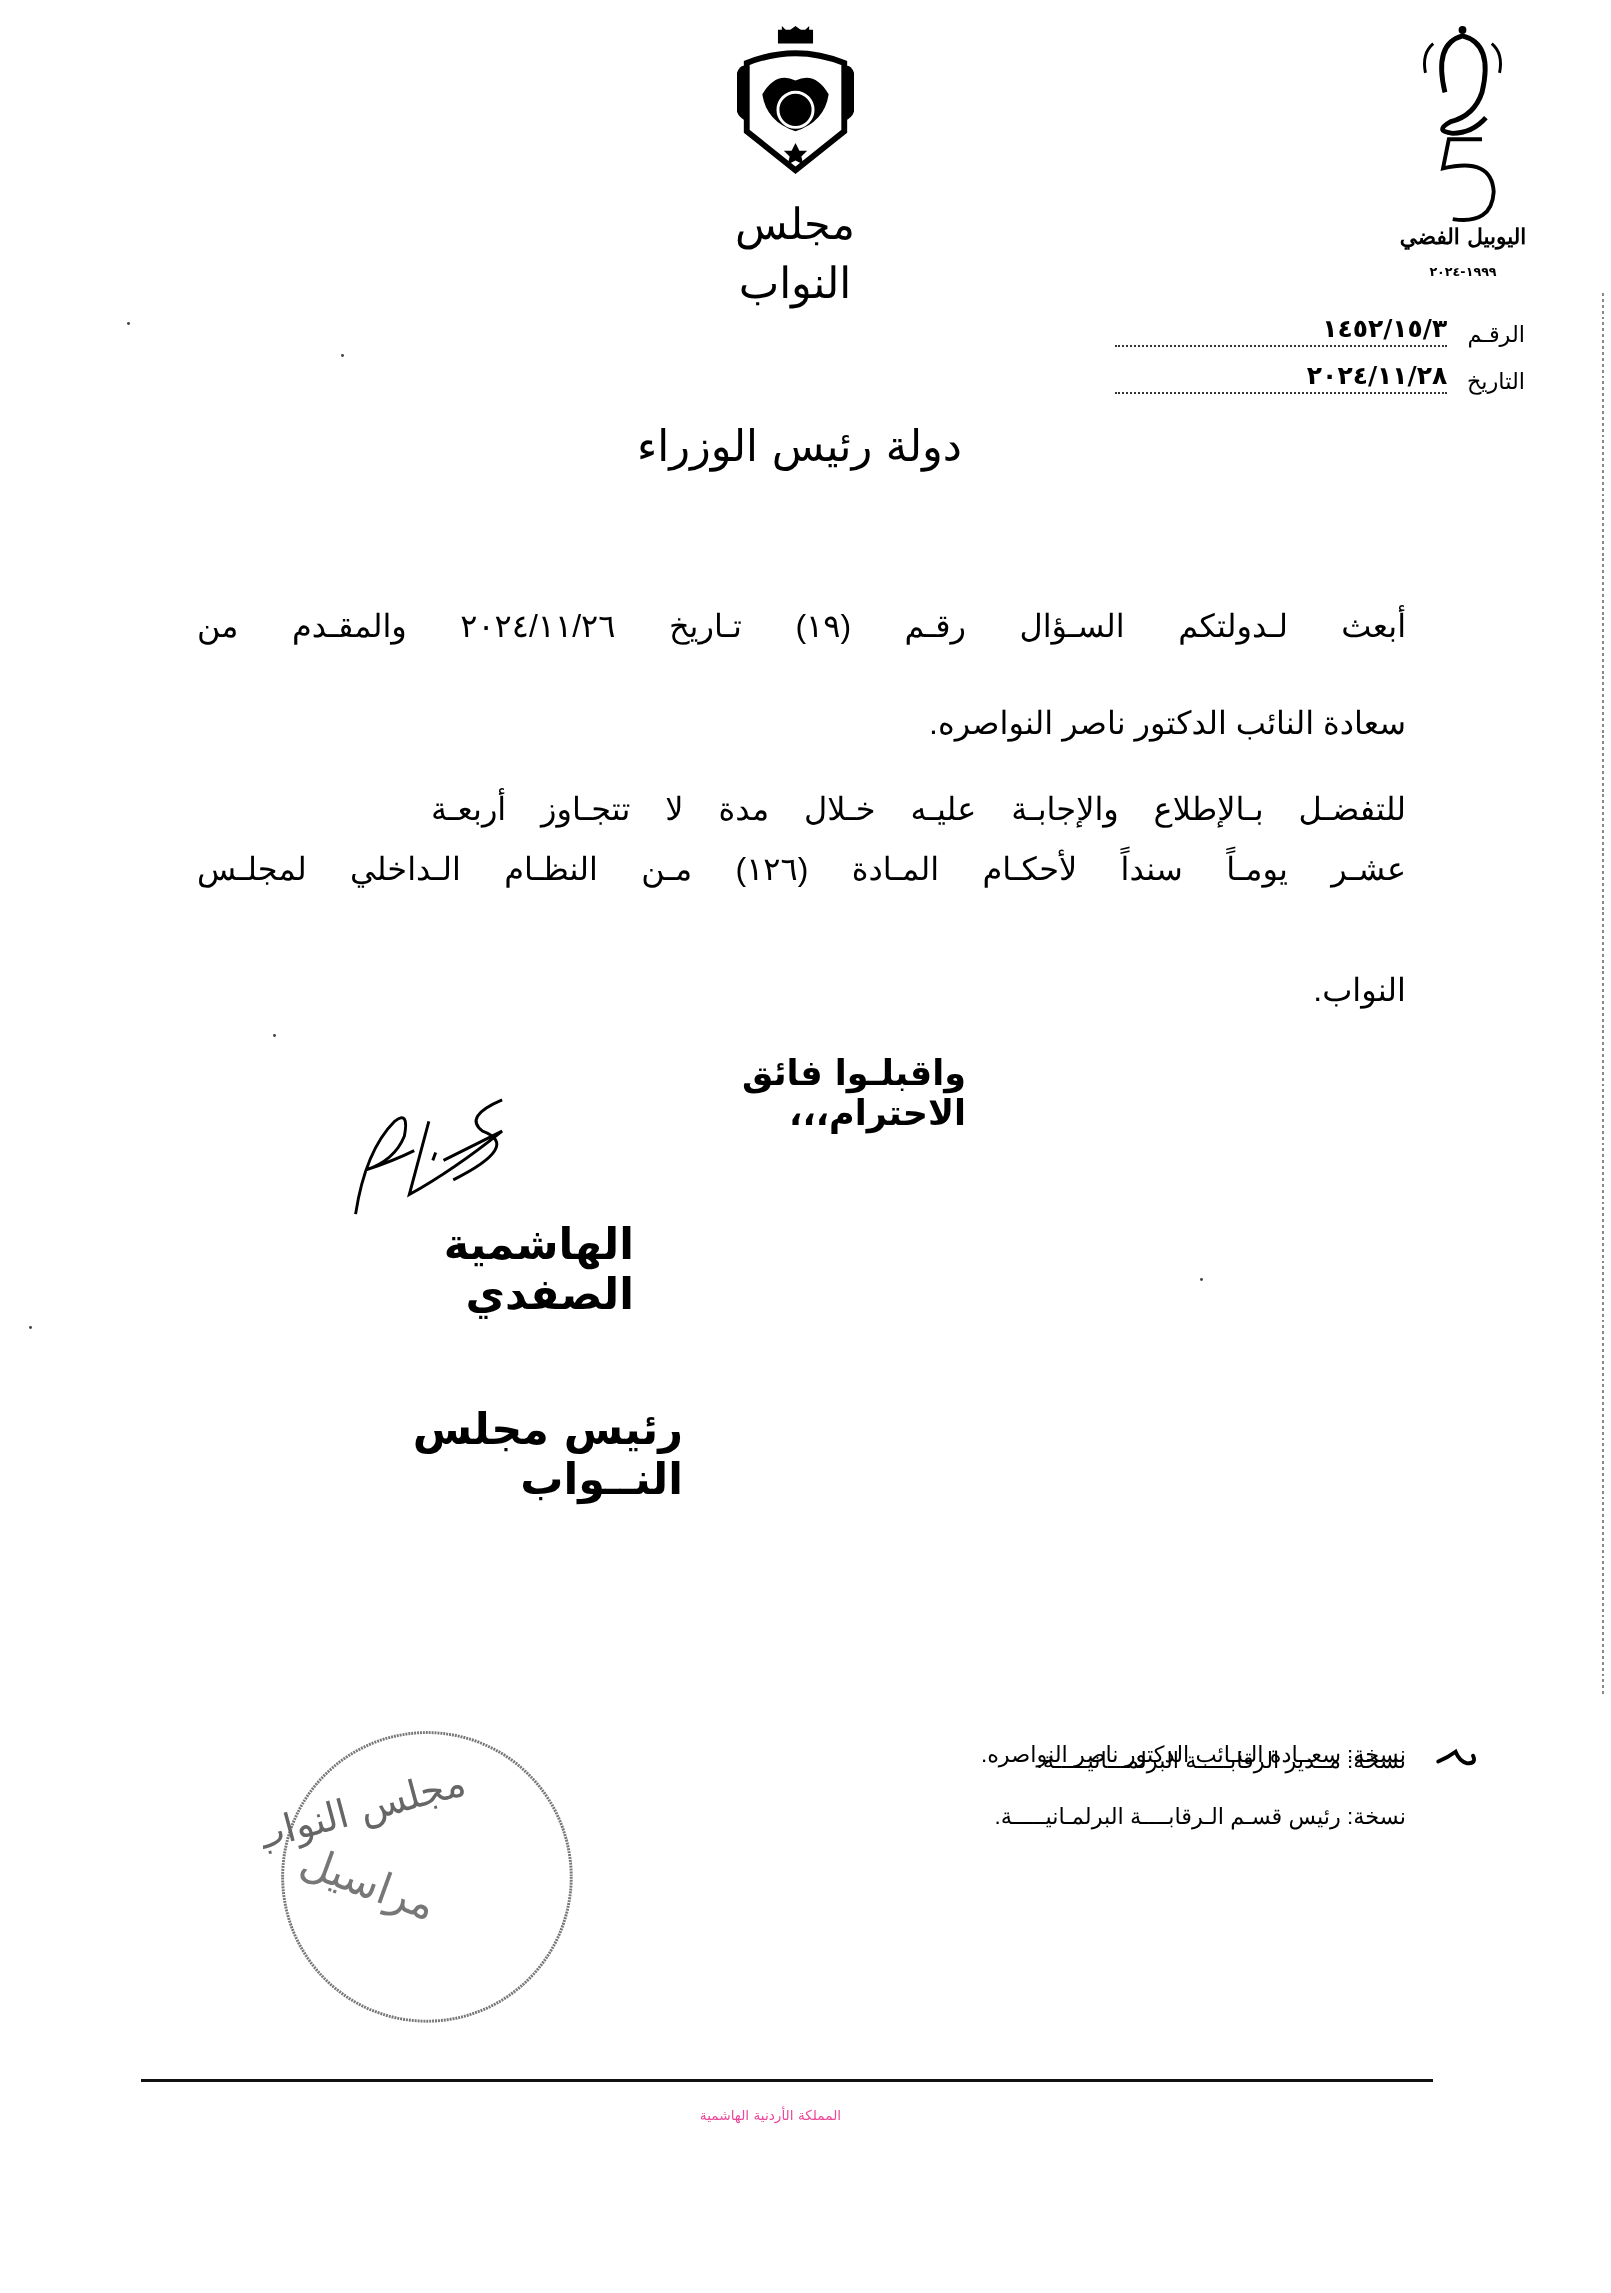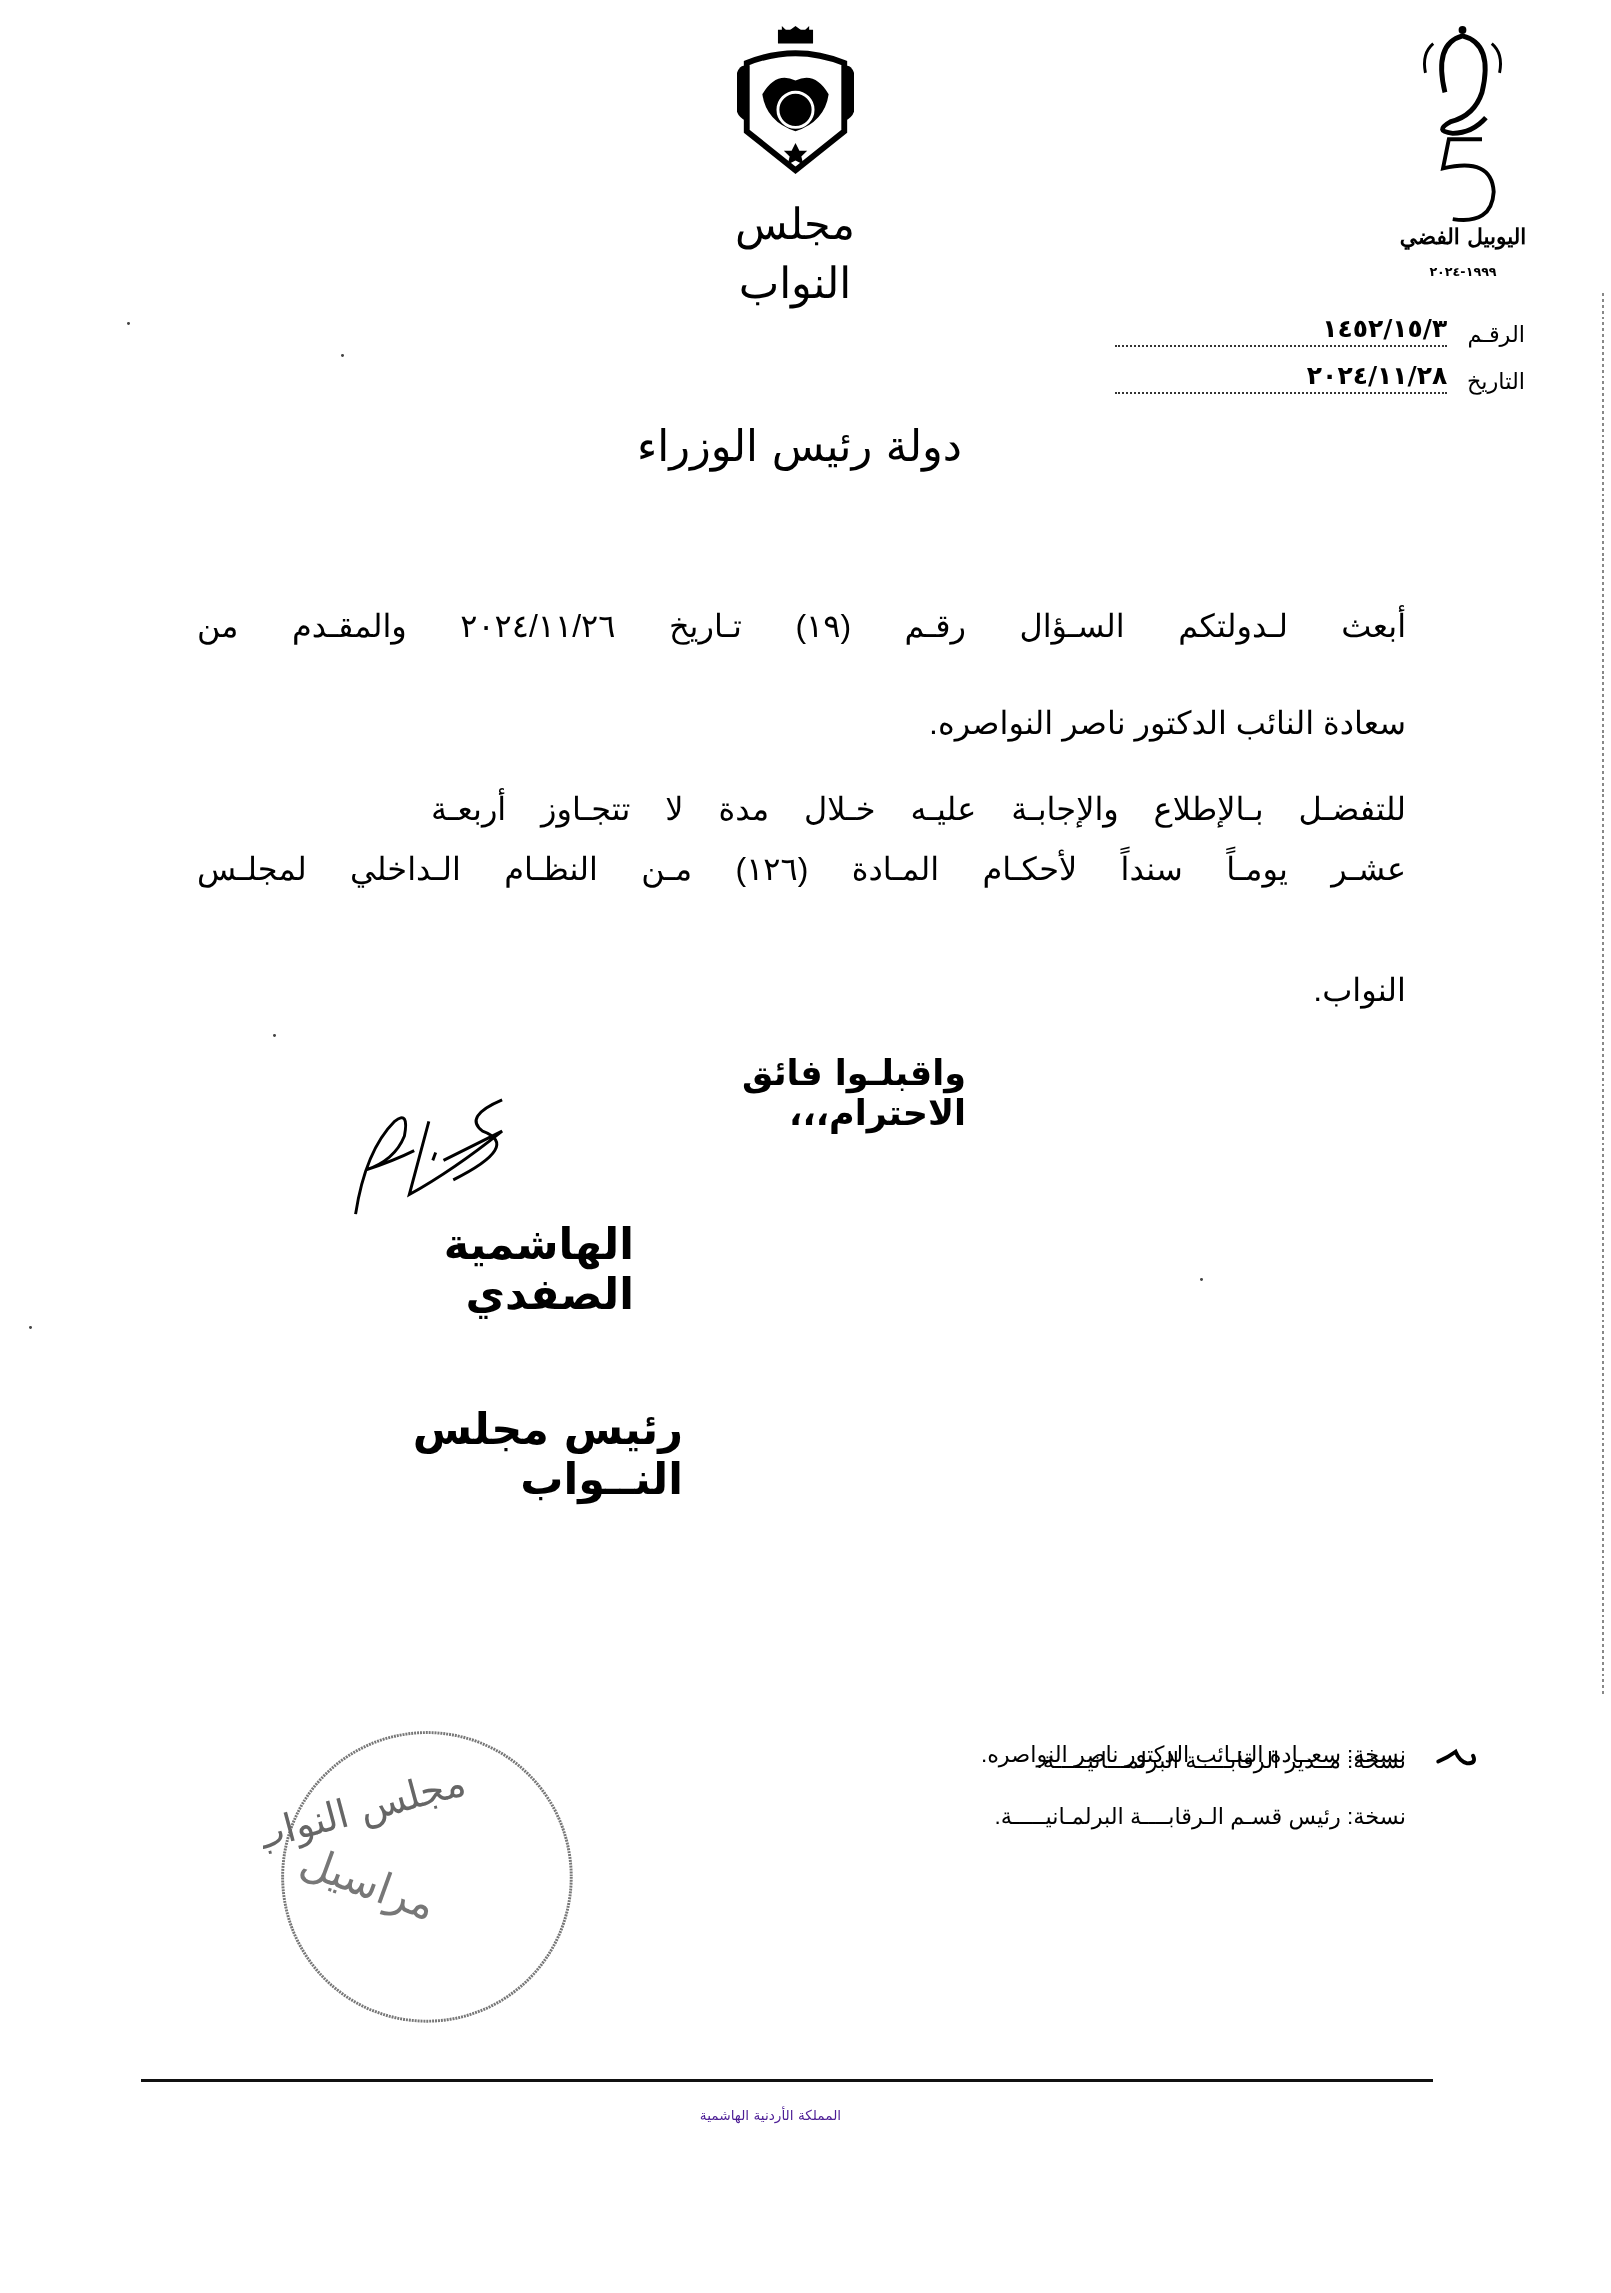--- a/index.html
+++ b/index.html
@@ -79,21 +79,21 @@
     #cc-3 { top: 1802px; }
     #check-mark { left: 1434px; top: 1746px; width: 49px; height: 29px; }
 
     
     #stamp { left: 263px; top: 1716px; width: 322px; height: 312px; }
 
     
     #footer-rule { left: 141px; top: 2079px; width: 1292px; height: 2.9px; background: #111; }
     #footer-text {
       left: 624px; top: 2107px; width: 293px; text-align: center;
-      font-size: 13.7px; color: #4c1d95; letter-spacing: 1px;
+      font-size: 13.7px; color: #ec4899; letter-spacing: 1px;
     }
 
     
     #scan-edge {
       left: 1602px; top: 293px; width: 2px; height: 1404px;
       background: repeating-linear-gradient(to bottom, #555 0 2.9px, transparent 2.9px 5.9px);
       opacity: 0.7;
     }
     .speck { width: 2.9px; height: 2.9px; background: #444; border-radius: 50%; }
   </style>

